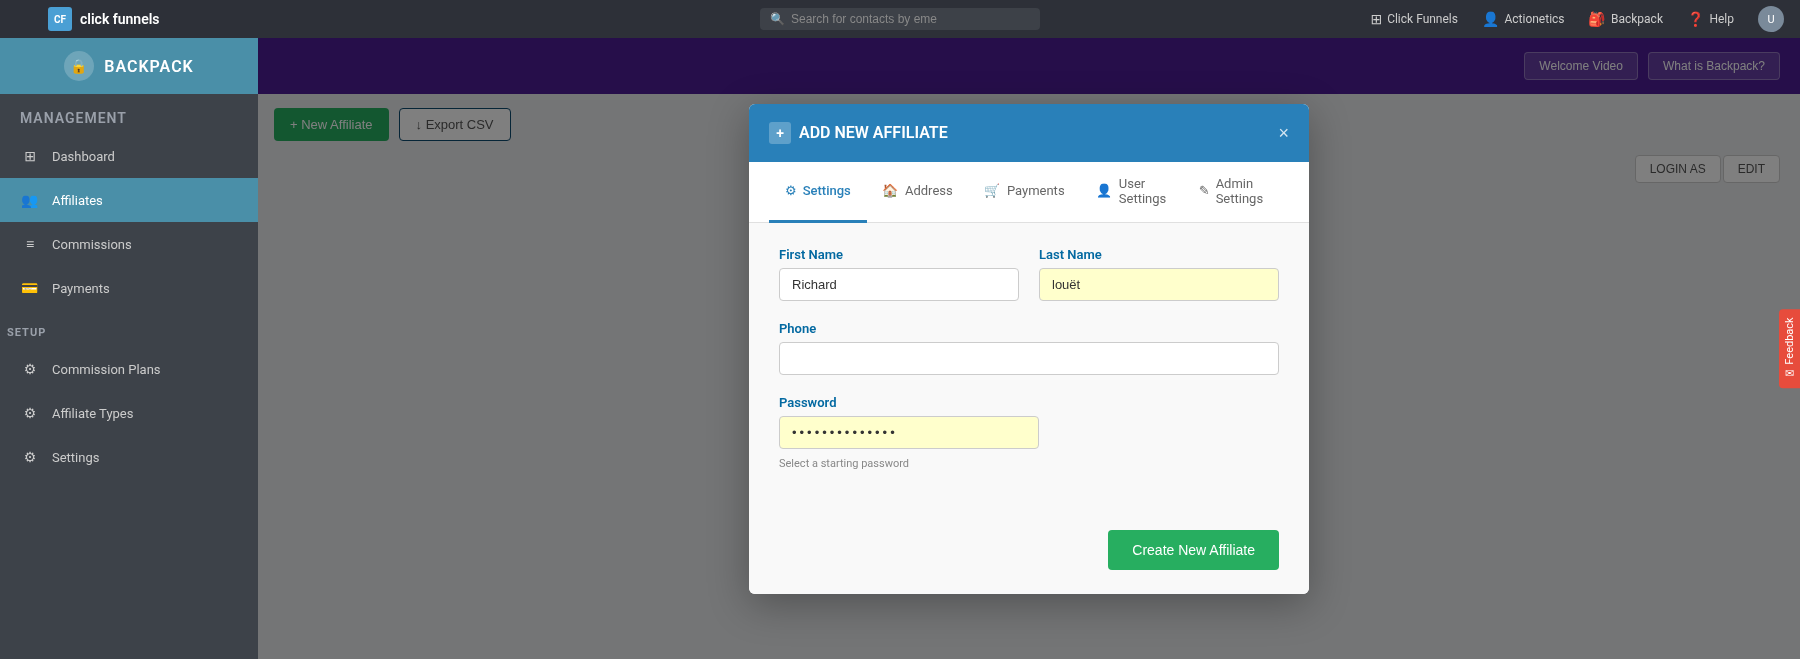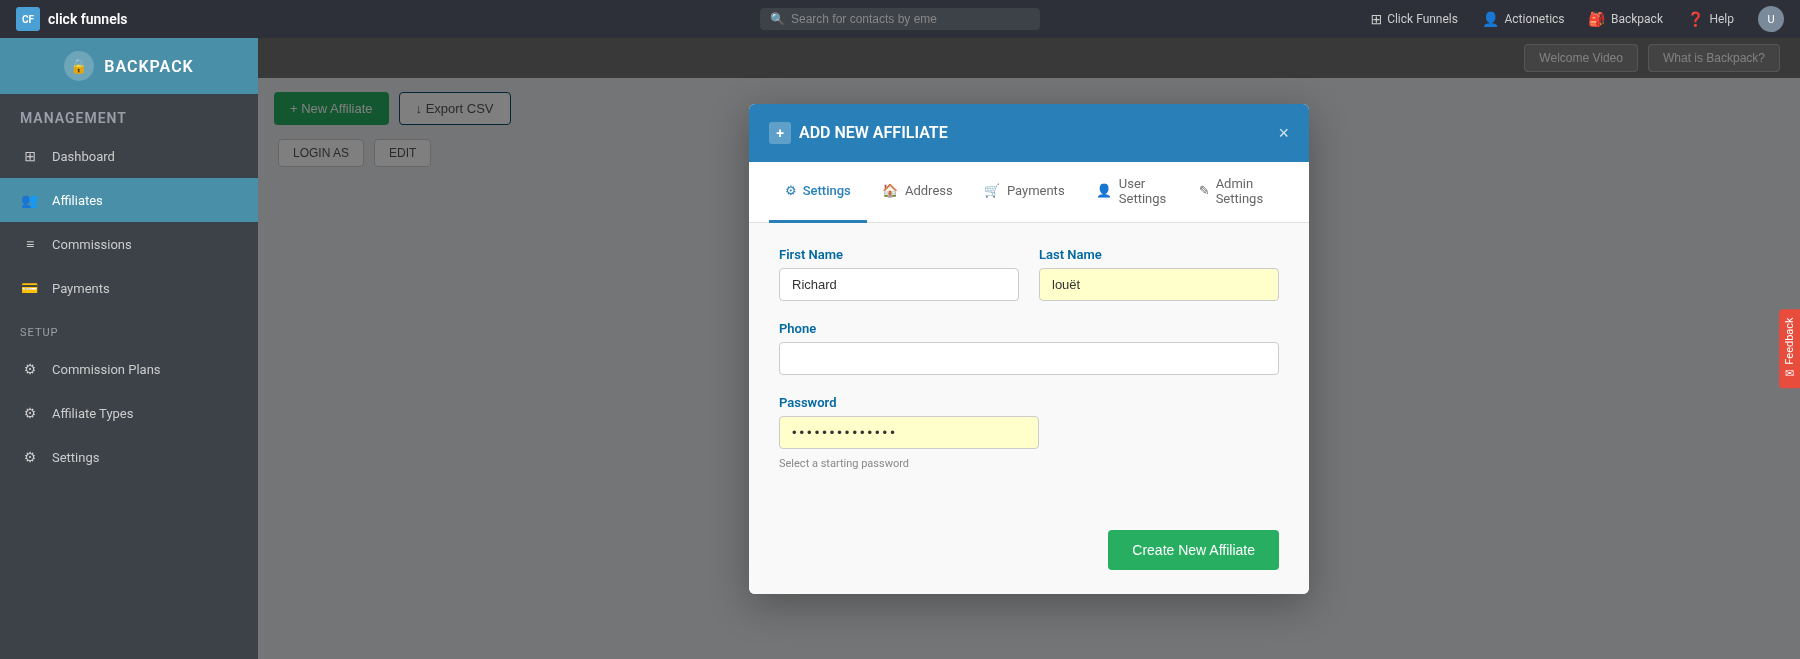--- a/index.html
+++ b/index.html
@@ -22,20 +22,21 @@
       position: relative;
       z-index: 10;
     }
     .navbar-brand {
       display: flex;
       align-items: center;
       gap: 8px;
       color: #fff;
       font-size: 14px;
       font-weight: 600;
+      margin-left: 32px;
     }
     .brand-icon {
       width: 24px;
       height: 24px;
       background: #4a9fd4;
       border-radius: 3px;
       display: flex;
       align-items: center;
       justify-content: center;
       color: white;
@@ -158,36 +159,36 @@
       height: 20px;
       display: flex;
       align-items: center;
       justify-content: center;
       font-size: 14px;
       flex-shrink: 0;
     }
     .setup-label {
       color: #9aa0aa;
       font-size: 11px;
-      font-weight: 400;
+      font-weight: 700;
       letter-spacing: 1px;
       text-transform: uppercase;
-      padding: 16px 20px 8px;
+      padding: 16px 7px 8px;
     }
 
     
     .content {
       flex: 1;
       background: #e8eaed;
       position: relative;
       overflow: hidden;
     }
     .content-topbar {
-      background: #737373;
-      height: 40px;
+      background: #4c1d95;
+      height: 56px;
       display: flex;
       align-items: center;
       justify-content: flex-end;
       padding: 0 20px;
       gap: 10px;
     }
     .topbar-btn {
       background: rgba(255,255,255,0.15);
       border: 1px solid rgba(255,255,255,0.3);
       color: white;
@@ -221,23 +222,23 @@
       padding: 8px 16px;
       border-radius: 4px;
       font-size: 13px;
       cursor: pointer;
       display: flex;
       align-items: center;
       gap: 6px;
     }
     .content-area-row {
       display: flex;
-      justify-content: flex-start;
+      justify-content: flex-end;
       padding: 0 20px 10px;
-      gap: 10px;
+      gap: 2px;
     }
     .btn-login-as {
       background: white;
       color: #555;
       border: 1px solid #ccc;
       padding: 6px 14px;
       border-radius: 4px;
       font-size: 12px;
       cursor: pointer;
     }

